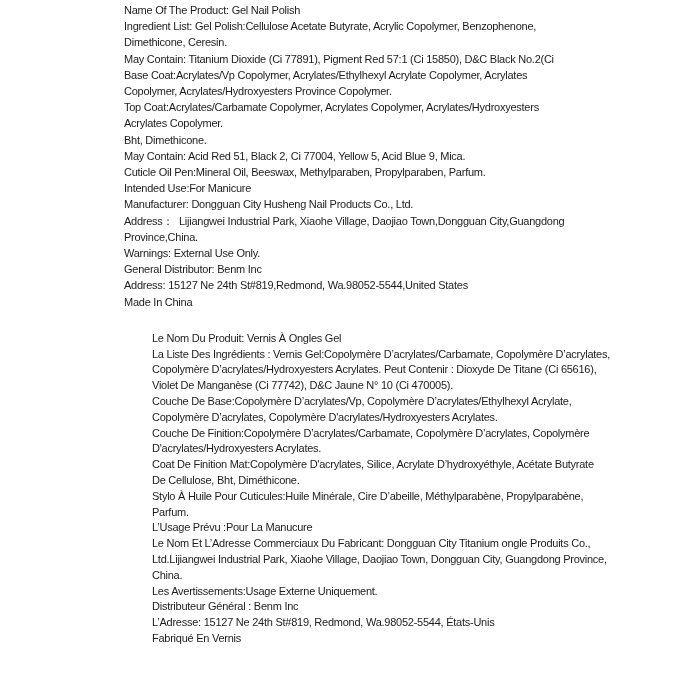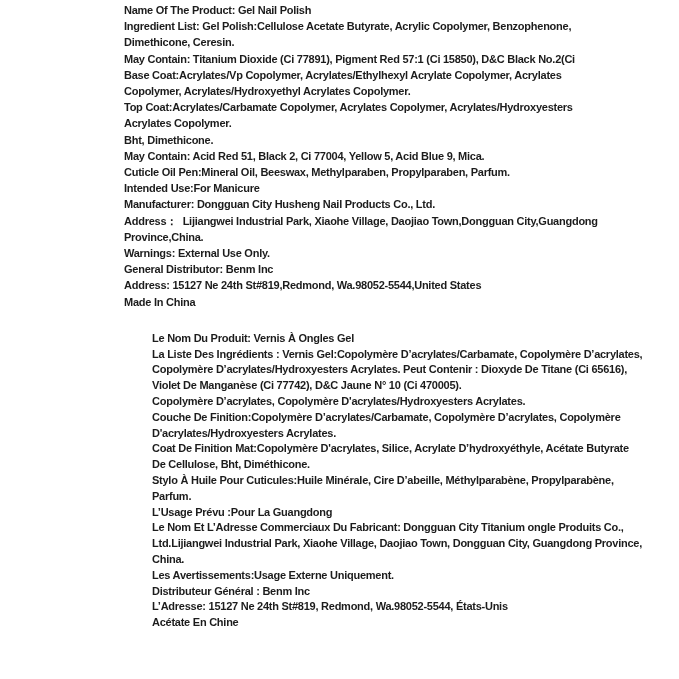--- a/index.html
+++ b/index.html
@@ -17,21 +17,21 @@
   .doc {
     position: absolute;
     left: 124px;
     top: 2px;
     width: 540px;
     color: #1c1c1c;
   }
   .text-block {
     font-size: 11px;
     letter-spacing: -0.25px;
-    font-weight: 700;
+    font-weight: 400;
   }
   .text-block .line {
     line-height: 16.2px;
     white-space: pre;
   }
   .text-block.french .line {
     line-height: 15.8px;
     margin-left: 28px;
   }
   .block-gap {
@@ -41,50 +41,51 @@
 </head>
 <body>
 
 <div class="doc">
   <div class="text-block english">
       <div class="line">Name Of The Product: Gel Nail Polish</div>
       <div class="line">Ingredient List: Gel Polish:Cellulose Acetate Butyrate, Acrylic Copolymer, Benzophenone,</div>
       <div class="line">Dimethicone, Ceresin.</div>
       <div class="line">May Contain: Titanium Dioxide (Ci 77891), Pigment Red 57:1 (Ci 15850), D&amp;C Black No.2(Ci</div>
       <div class="line">Base Coat:Acrylates/Vp Copolymer, Acrylates/Ethylhexyl Acrylate Copolymer, Acrylates</div>
-      <div class="line">Copolymer, Acrylates/Hydroxyethyl Acrylates Copolymer.</div>
+      <div class="line">Copolymer, Acrylates/Hydroxyesters Province Copolymer.</div>
       <div class="line">Top Coat:Acrylates/Carbamate Copolymer, Acrylates Copolymer, Acrylates/Hydroxyesters</div>
       <div class="line">Acrylates Copolymer.</div>
       <div class="line">Bht, Dimethicone.</div>
       <div class="line">May Contain: Acid Red 51, Black 2, Ci 77004, Yellow 5, Acid Blue 9, Mica.</div>
       <div class="line">Cuticle Oil Pen:Mineral Oil, Beeswax, Methylparaben, Propylparaben, Parfum.</div>
       <div class="line">Intended Use:For Manicure</div>
       <div class="line">Manufacturer: Dongguan City Husheng Nail Products Co., Ltd.</div>
       <div class="line">Address：  Lijiangwei Industrial Park, Xiaohe Village, Daojiao Town,Dongguan City,Guangdong</div>
       <div class="line">Province,China.</div>
       <div class="line">Warnings: External Use Only.</div>
       <div class="line">General Distributor: Benm Inc</div>
       <div class="line">Address: 15127 Ne 24th St#819,Redmond, Wa.98052-5544,United States</div>
       <div class="line">Made In China</div>
     </div>
   <div class="block-gap"></div>
   <div class="text-block french">
       <div class="line">Le Nom Du Produit: Vernis À Ongles Gel</div>
       <div class="line">La Liste Des Ingrédients : Vernis Gel:Copolymère D’acrylates/Carbamate, Copolymère D’acrylates,</div>
       <div class="line">Copolymère D’acrylates/Hydroxyesters Acrylates. Peut Contenir : Dioxyde De Titane (Ci 65616),</div>
       <div class="line">Violet De Manganèse (Ci 77742), D&amp;C Jaune N° 10 (Ci 470005).</div>
+      <div class="line">Couche De Base:Copolymère D’acrylates/Vp, Copolymère D’acrylates/Ethylhexyl Acrylate,</div>
       <div class="line">Copolymère D’acrylates, Copolymère D'acrylates/Hydroxyesters Acrylates.</div>
       <div class="line">Couche De Finition:Copolymère D’acrylates/Carbamate, Copolymère D’acrylates, Copolymère</div>
       <div class="line">D'acrylates/Hydroxyesters Acrylates.</div>
       <div class="line">Coat De Finition Mat:Copolymère D'acrylates, Silice, Acrylate D’hydroxyéthyle, Acétate Butyrate</div>
       <div class="line">De Cellulose, Bht, Diméthicone.</div>
       <div class="line">Stylo À Huile Pour Cuticules:Huile Minérale, Cire D’abeille, Méthylparabène, Propylparabène,</div>
       <div class="line">Parfum.</div>
-      <div class="line">L’Usage Prévu :Pour La Guangdong</div>
+      <div class="line">L’Usage Prévu :Pour La Manucure</div>
       <div class="line">Le Nom Et L’Adresse Commerciaux Du Fabricant: Dongguan City Titanium ongle Produits Co.,</div>
       <div class="line">Ltd.Lijiangwei Industrial Park, Xiaohe Village, Daojiao Town, Dongguan City, Guangdong Province,</div>
       <div class="line">China.</div>
       <div class="line">Les Avertissements:Usage Externe Uniquement.</div>
       <div class="line">Distributeur Général : Benm Inc</div>
       <div class="line">L’Adresse: 15127 Ne 24th St#819, Redmond, Wa.98052-5544, États-Unis</div>
-      <div class="line">Acétate En Chine</div>
+      <div class="line">Fabriqué En Vernis</div>
     </div>
 </div>
 
 </body></html>

